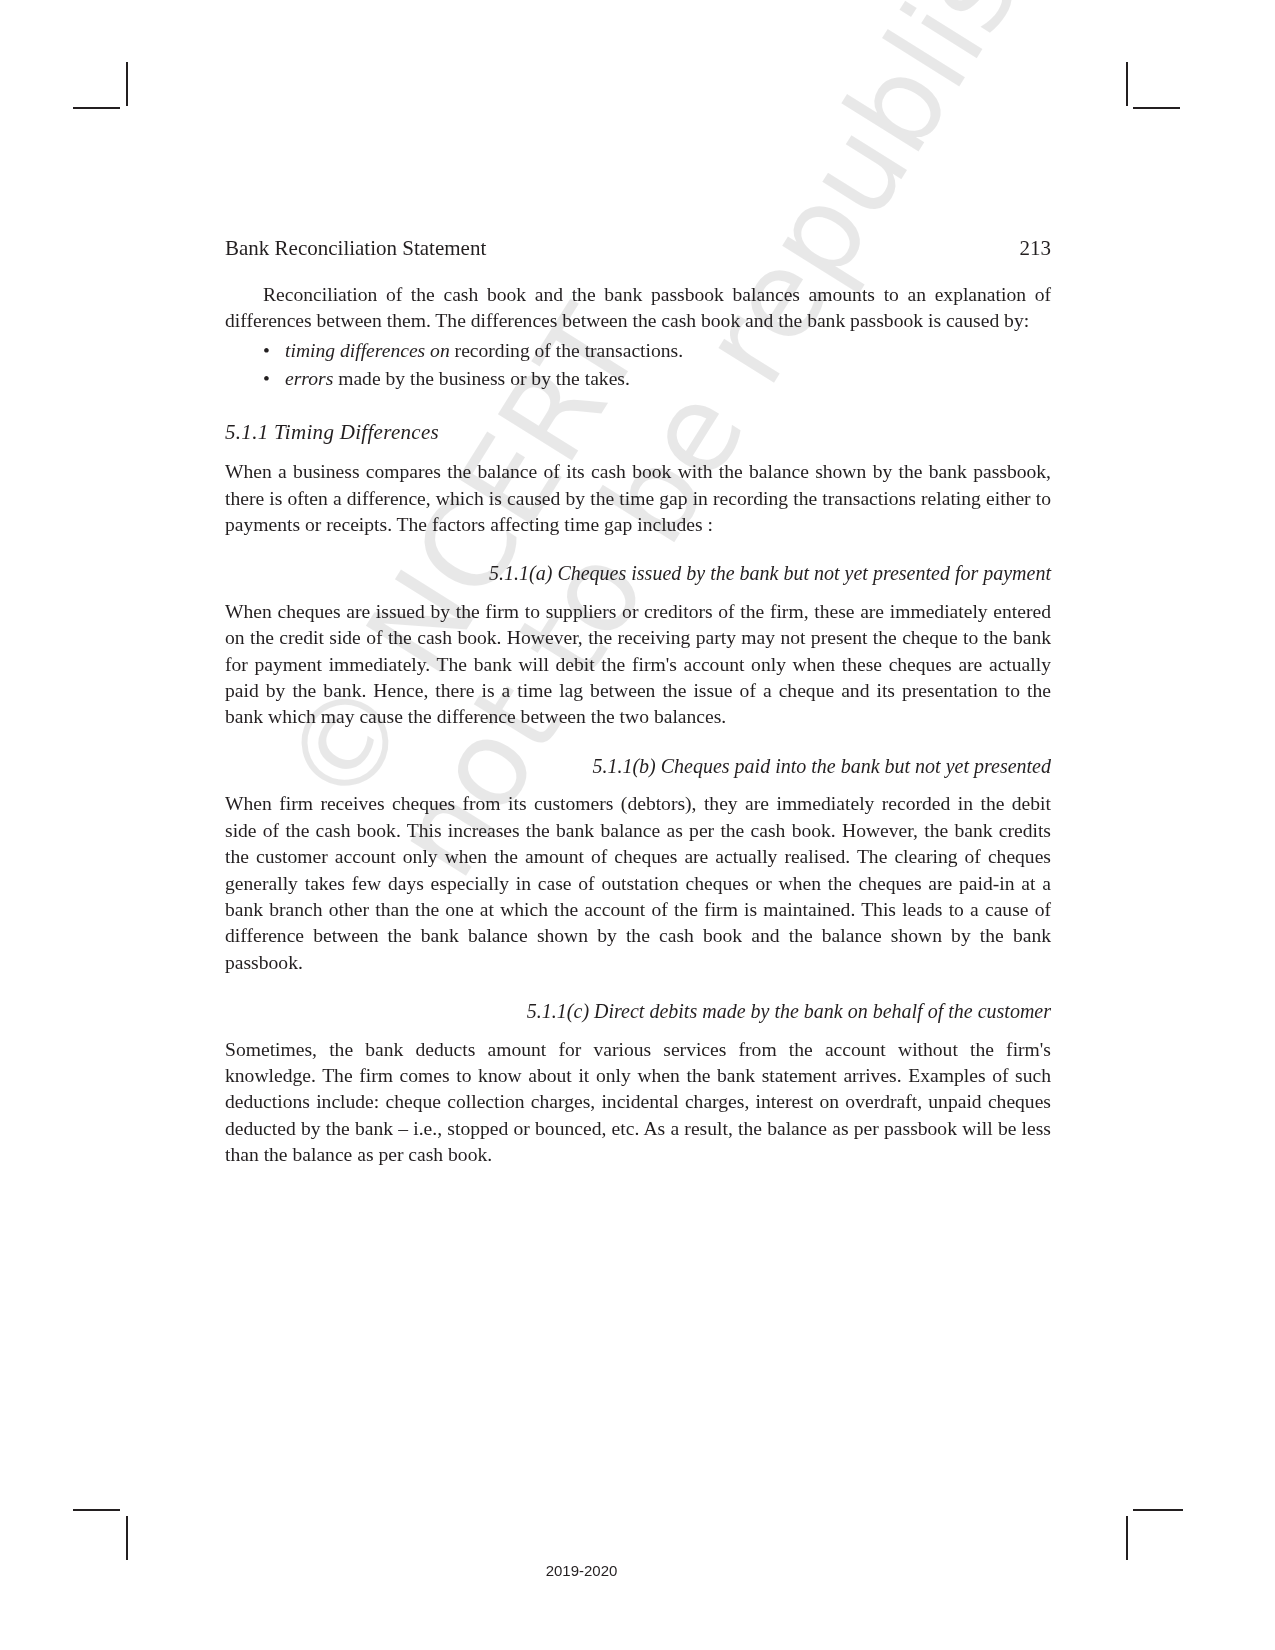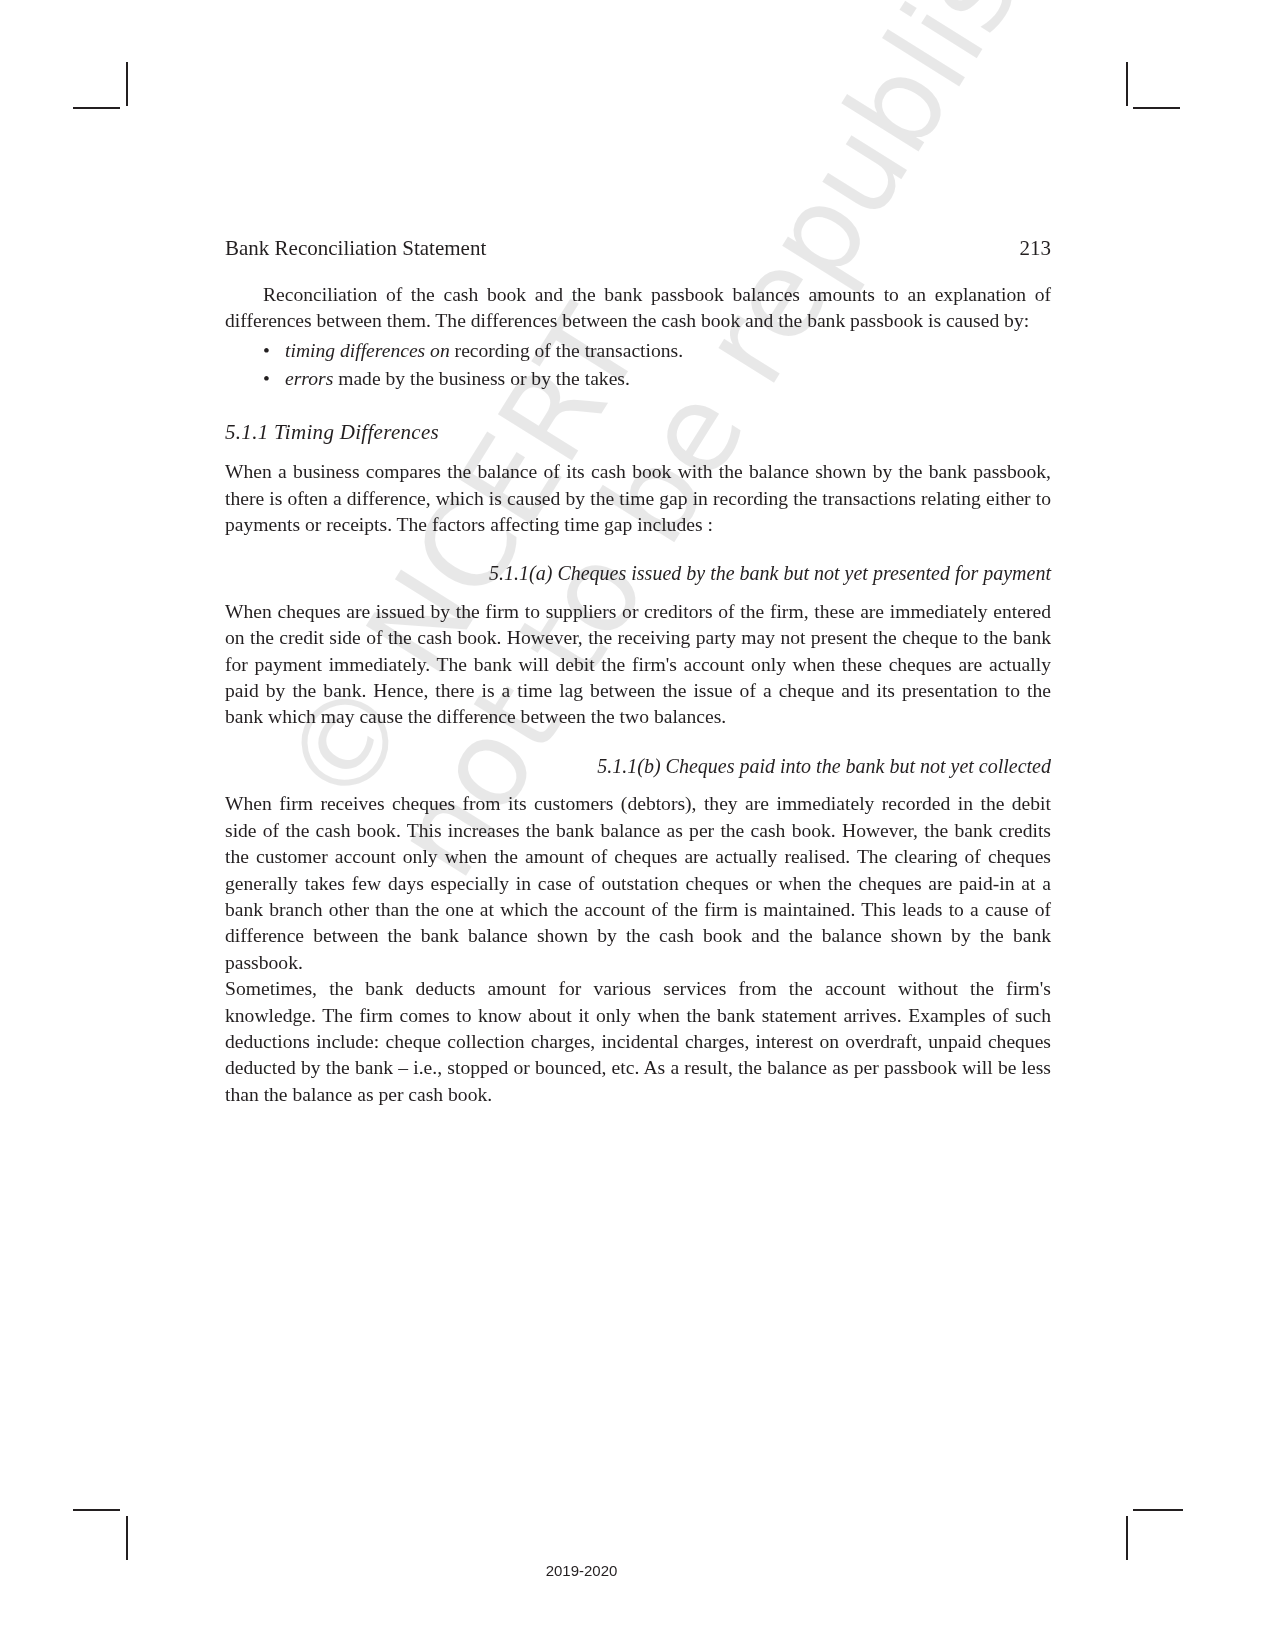--- a/index.html
+++ b/index.html
@@ -45,19 +45,20 @@
     <li><i>timing differences on</i><span> recording of the transactions.</span></li>
     <li><i>errors</i><span> made by the business or by the takes.</span></li>
   </ul>
 
   <h2>5.1.1 Timing Differences</h2>
   <p>When a business compares the balance of its cash book with the balance shown by the bank passbook, there is often a difference, which is caused by the time gap in recording the transactions relating either to payments or receipts. The factors affecting time gap includes :</p>
 
   <h3>5.1.1(a) Cheques issued by the bank but not yet presented for payment</h3>
   <p>When cheques are issued by the firm to suppliers or creditors of the firm, these are immediately entered on the credit side of the cash book. However, the receiving party may not present the cheque to the bank for payment immediately. The bank will debit the firm's account only when these cheques are actually paid by the bank. Hence,  there is a time lag between the issue of a cheque and its presentation to the bank which may cause the difference between the two balances.</p>
 
-  <h3>5.1.1(b) Cheques paid into the bank but not yet collected</h3>
+  <h3>5.1.1(b) Cheques paid into the bank but not yet presented</h3>
   <p>When firm receives cheques from its customers (debtors), they are immediately recorded in the debit side of the cash book. This increases the bank balance as per the cash book. However, the bank credits the customer account only when the amount of cheques are actually realised. The clearing of cheques generally takes few days especially in case of outstation cheques or when the cheques are paid-in at a bank branch other than the one at which the account of the firm is maintained. This leads to a cause of difference between the bank balance shown by the cash book and the balance shown by the bank passbook.</p>
 
+  <h3>5.1.1(c) Direct debits made by the bank on behalf of the customer</h3>
   <p>Sometimes, the bank deducts amount for various services from the account without the firm's knowledge. The firm comes to know about it only when the bank statement arrives. Examples of such deductions include: cheque collection charges, incidental charges, interest on overdraft, unpaid cheques deducted by the bank – i.e., stopped or bounced, etc. As a result, the balance as per passbook will be less than the balance as per cash book.</p>
 </div>
 
 <div class="footer">2019-2020</div>
 
 </body></html>

